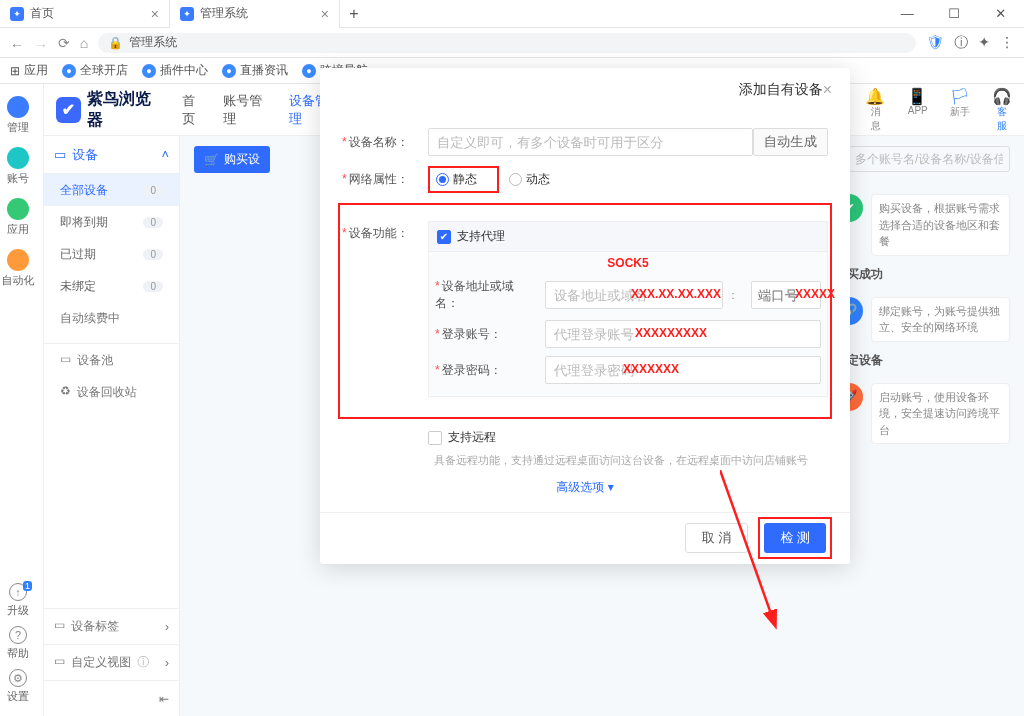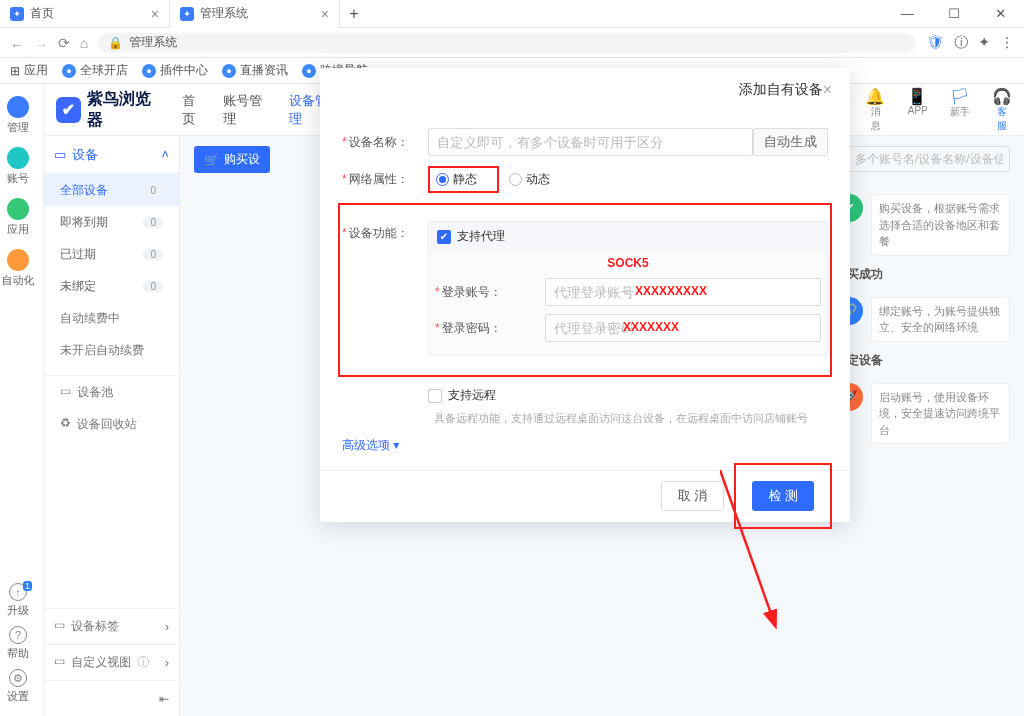--- a/index.html
+++ b/index.html
@@ -98,26 +98,26 @@
 
 .redbox { border:2px solid #ff1e1e; padding:6px 2px 10px 2px; margin-top:4px; margin-left:-4px; margin-right:-4px; }
 .proxysection { background:#fafbfc; border:1px solid #eee; padding:8px 0 4px 0; margin-left:86px; }
 .proxysection .frow { margin:8px 6px; }
 .proxysection .flabel { width:110px; }
 .selbox { flex:1; height:28px; border:1px solid #d7e5ff; border-radius:2px; padding:0 8px; color:#555; display:flex; align-items:center; justify-content:space-between; }
 .selbox .caret { color:#bbb; font-size:10px;}
 .redtxt { color:#ff1e1e; font-weight:bold; }
 .portbox { width:70px; margin-left:8px; height:28px; border:1px solid #ddd; border-radius:2px; padding:0 6px; color:#bbb; }
 
-.advlink { text-align:left; color:#2f6bff; font-size:12px; margin:10px 0 2px 0; }
+.advlink { text-align:center; color:#2f6bff; font-size:12px; margin:10px 0 2px 0; }
 .mfoot { height:52px; border-top:1px solid #eee; display:flex; align-items:center; justify-content:flex-end; gap:10px; padding:0 18px; }
 .btn { height:30px; padding:0 16px; border-radius:3px; font-size:13px; display:inline-flex; align-items:center; }
 .btn.cancel { background:#fff; border:1px solid #ddd; color:#555; }
 .btn.primary { background:#2f6bff; color:#fff; }
-.redborder { border:2px solid #ff1e1e; padding:16px; }
+.redborder { border:2px solid #ff1e1e; padding:4px; }
 
 
 .arrow { position:absolute; left:720px; top:470px; }
 
 .subtext { font-size:11px; color:#aaa; margin-left:86px; margin-top:-4px; margin-bottom:6px; line-height:1.5; padding-left:6px;}
 
 .maincol { flex:1; display:flex; flex-direction:column; }
 </style>
 </head>
 <body>
@@ -243,23 +243,20 @@
         <div class="sbitem">
             <span>已过期</span>
             <span class="cnt">0</span>
           </div>
         <div class="sbitem">
             <span>未绑定</span>
             <span class="cnt">0</span>
           </div>
         <div class="sbitem plain">
             <span>自动续费中</span>
-          </div>
-        <div class="sbitem plain">
-            <span>未开启自动续费</span>
           </div>
         <div style="height:10px;border-bottom:1px solid #f0f0f0"></div>
         <div class="sbitem plain">
             <span style="display:flex;gap:6px">
               <span>▭</span>
               <span>设备池</span>
             </span>
           </div>
         <div class="sbitem plain">
             <span style="display:flex;gap:6px">
@@ -346,20 +343,32 @@
 
     <div class="redbox">
       <div class="frow" style="align-items:flex-start">
         <div class="flabel" style="padding-top:4px"><span class="req">*</span><span>设备功能：</span></div>
         <div style="flex:1">
           <div style="background:#f5f7fa;padding:6px 8px;border:1px solid #eee;border-bottom:none">
             <span class="checkbox">✔</span><span>支持代理</span>
           </div>
           <div class="proxysection" style="margin-left:0">
             <div style="text-align:center;margin:-4px 0 2px 0"><span class="redtxt">SOCK5</span></div>
+            <div class="frow">
+              <div class="flabel"><span class="req">*</span><span>设备地址或域名：</span></div>
+              <div style="flex:1;position:relative">
+                <input class="finput" style="width: 100%;" placeholder="设备地址或域名">
+                <span class="redtxt" style="position:absolute;left:86px;top:6px;pointer-events:none">XXX.XX.XX.XXX</span>
+              </div>
+              <span style="margin:0 4px;color:#999">：</span>
+              <div style="position:relative">
+                <input class="portbox" placeholder="端口号" style="">
+                <span class="redtxt" style="position:absolute;left:52px;top:6px;white-space:nowrap">XXXXX</span>
+              </div>
+            </div>
             <div class="frow">
               <div class="flabel"><span class="req">*</span><span>登录账号：</span></div>
               <div style="flex:1;position:relative">
                 <input class="finput" style="width: 100%;" placeholder="代理登录账号">
                 <span class="redtxt" style="position:absolute;left:90px;top:6px">XXXXXXXXX</span>
               </div>
             </div>
             <div class="frow">
               <div class="flabel"><span class="req">*</span><span>登录密码：</span></div>
               <div style="flex:1;position:relative">

